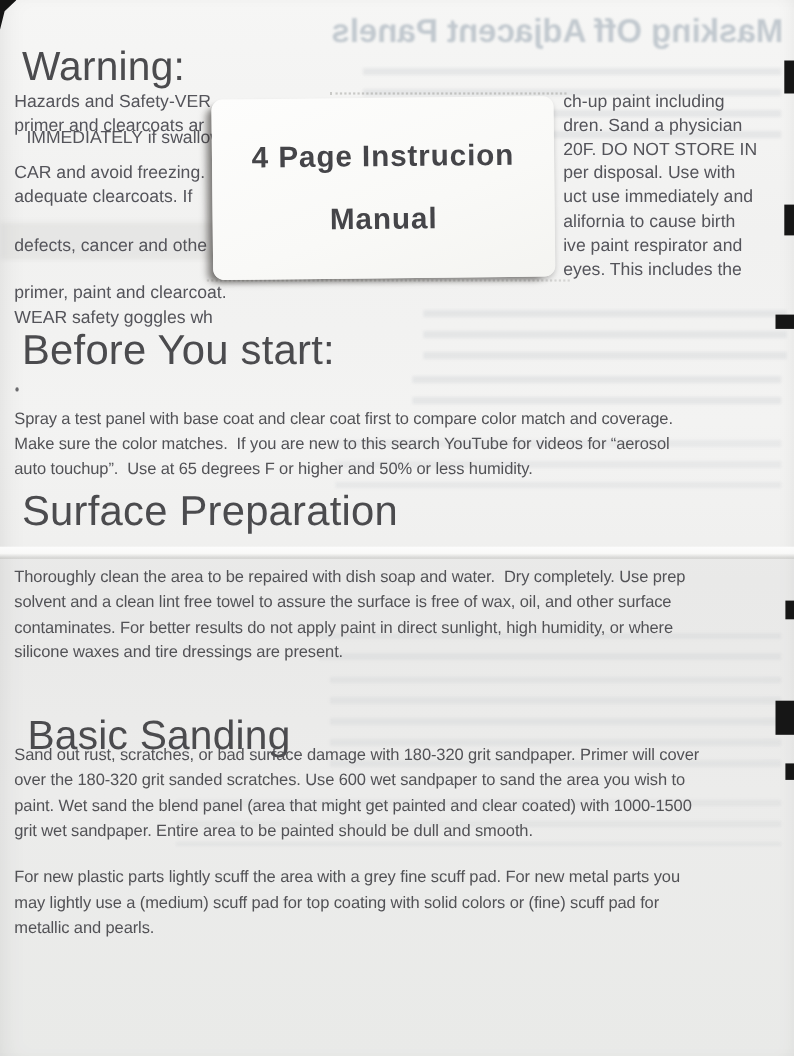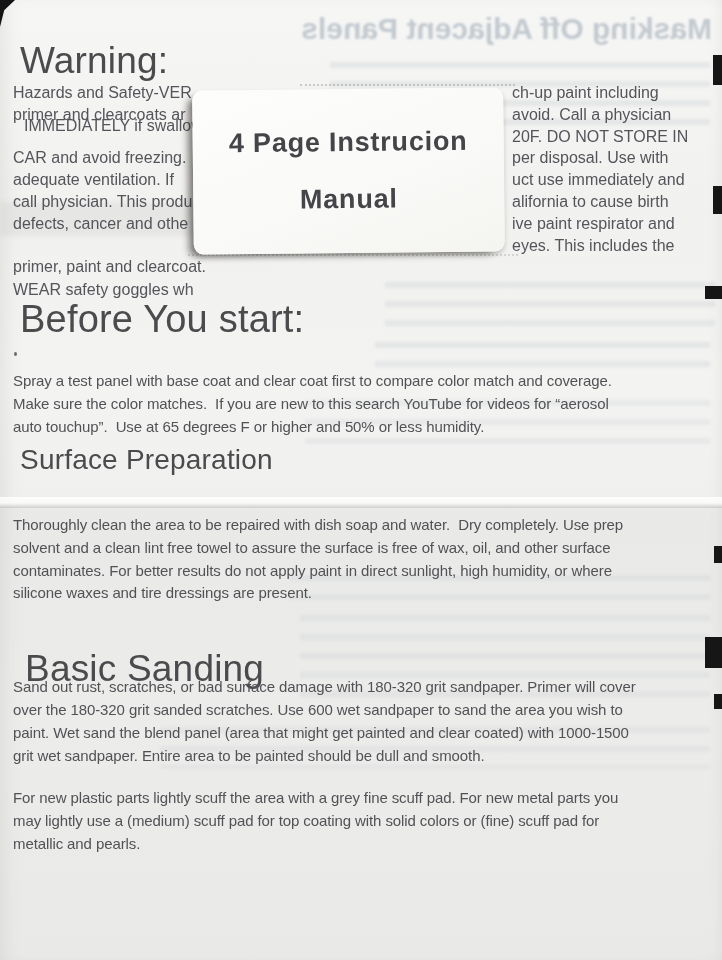--- a/index.html
+++ b/index.html
@@ -53,28 +53,27 @@
 
   <div id="left-gray-band"></div>
   <div id="lower-sheet-tint"></div>
 
   <div class="heading" style="left:20px;top:40px;font-size:37px;">Warning:</div>
 
   <span class="wline" style="left:13px;top:84px;">Hazards and Safety-VER</span>
   <span class="wline" style="left:13px;top:106px;">primer and clearcoats ar</span>
   <span class="wline" style="left:13px;top:117px;margin-left:11px;">IMMEDIATELY if swallow</span>
   <span class="wline" style="left:13px;top:149px;">CAR and avoid freezing.</span>
-  <span class="wline" style="left:13px;top:171px;">adequate ventilation. If</span>
-  <span class="wline" style="left:13px;top:193px;">call physician. This produ</span>
+  <span class="wline" style="left:13px;top:171px;">adequate clearcoats. If</span>
   <span class="wline" style="left:13px;top:215px;">defects, cancer and othe</span>
   <span class="wline" style="left:13px;top:237px;margin-top:44px;">WEAR safety goggles wh</span>
   <span class="wline" style="left:13px;top:258px;">primer, paint and clearcoat.</span>
 
   <span class="wline" style="left:512px;top:84px;">ch-up paint including</span>
-  <span class="wline" style="left:512px;top:106px;">avoid. Call a physician</span>
+  <span class="wline" style="left:512px;top:106px;">dren. Sand a physician</span>
   <span class="wline" style="left:512px;top:128px;">20F. DO NOT STORE IN</span>
   <span class="wline" style="left:512px;top:149px;">per disposal. Use with</span>
   <span class="wline" style="left:512px;top:193px;">alifornia to cause birth</span>
   <span class="wline" style="left:512px;top:171px;">uct use immediately and</span>
   <span class="wline" style="left:512px;top:215px;">ive paint respirator and</span>
   <span class="wline" style="left:512px;top:237px;">eyes. This includes the</span>
 
   <div class="tearline" style="left:300px;top:84px;width:215px;"></div>
   <div class="tearline" style="left:188px;top:254px;width:330px;opacity:0.7;"></div>
 
@@ -82,21 +81,21 @@
     <div class="sticker-text">4 Page Instrucion</div>
     <div class="sticker-text">Manual</div>
   </div>
 
   <div class="heading" style="left:20px;top:298px;font-size:38px;">Before You start:</div>
   <div id="before-dot"></div>
   <div class="bodytext" style="left:13px;top:369px;">Spray a test panel with base coat and clear coat first to compare color match and coverage.
 Make sure the color matches.  If you are new to this search YouTube for videos for “aerosol
 auto touchup”.  Use at 65 degrees F or higher and 50% or less humidity.</div>
 
-  <div class="heading" style="left:20px;top:444px;font-size:28px;">Surface Preparation</div>
+  <div class="heading" style="left:20px;top:444px;font-size:38px;">Surface Preparation</div>
   <div id="fold-line"></div>
   <div class="bodytext" style="left:13px;top:514px;line-height:22.8px;">Thoroughly clean the area to be repaired with dish soap and water.  Dry completely. Use prep
 solvent and a clean lint free towel to assure the surface is free of wax, oil, and other surface
 contaminates. For better results do not apply paint in direct sunlight, high humidity, or where
 silicone waxes and tire dressings are present.</div>
 
   <div class="heading" style="left:25px;top:613px;font-size:37px;margin-top:35px;">Basic Sanding</div>
   <div class="bodytext" style="left:13px;top:675px;">Sand out rust, scratches, or bad surface damage with 180-320 grit sandpaper. Primer will cover
 over the 180-320 grit sanded scratches. Use 600 wet sandpaper to sand the area you wish to
 paint. Wet sand the blend panel (area that might get painted and clear coated) with 1000-1500

